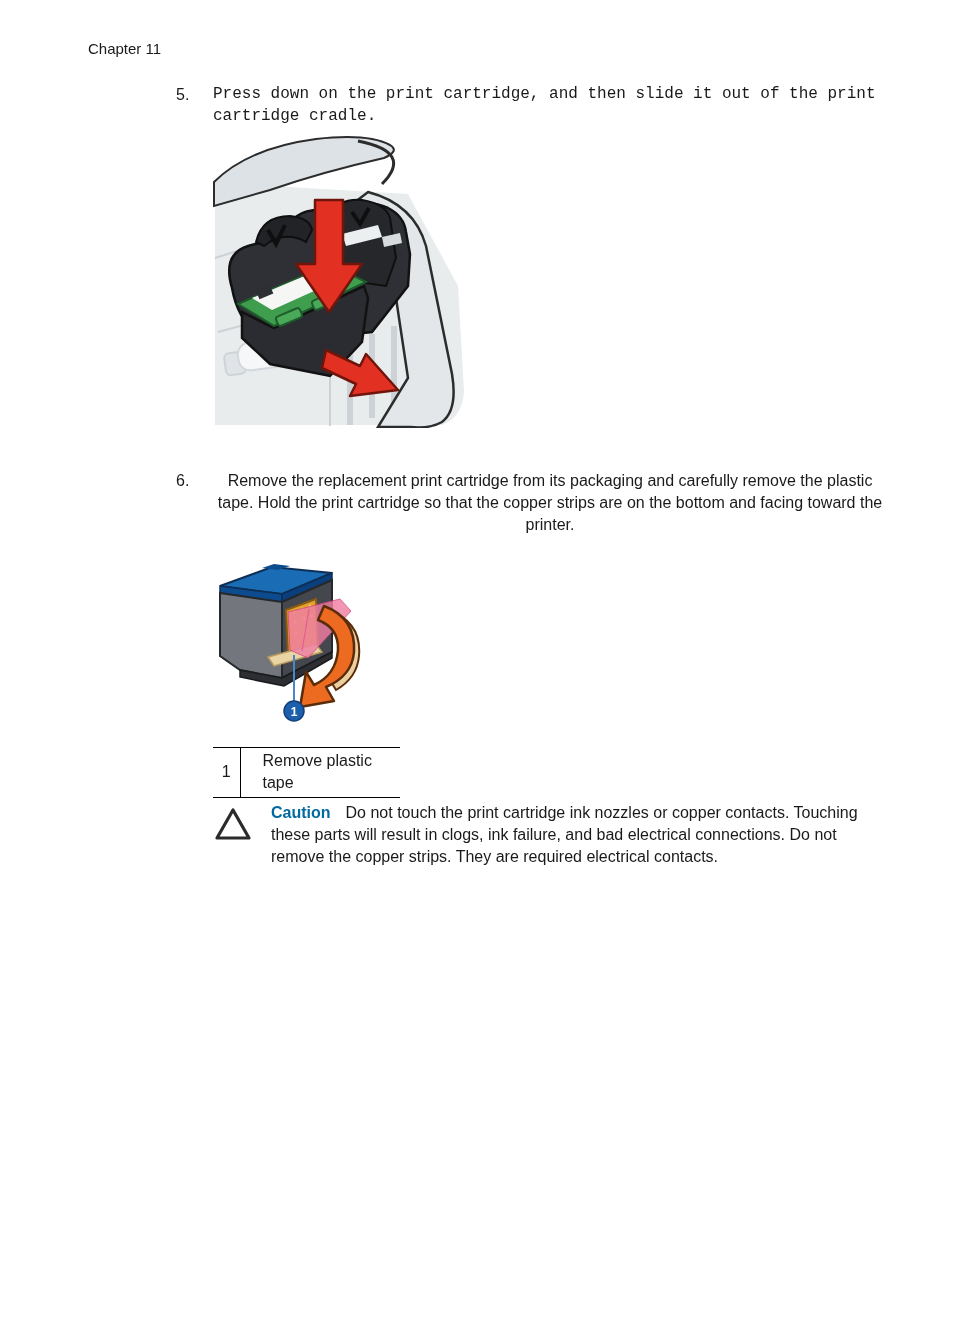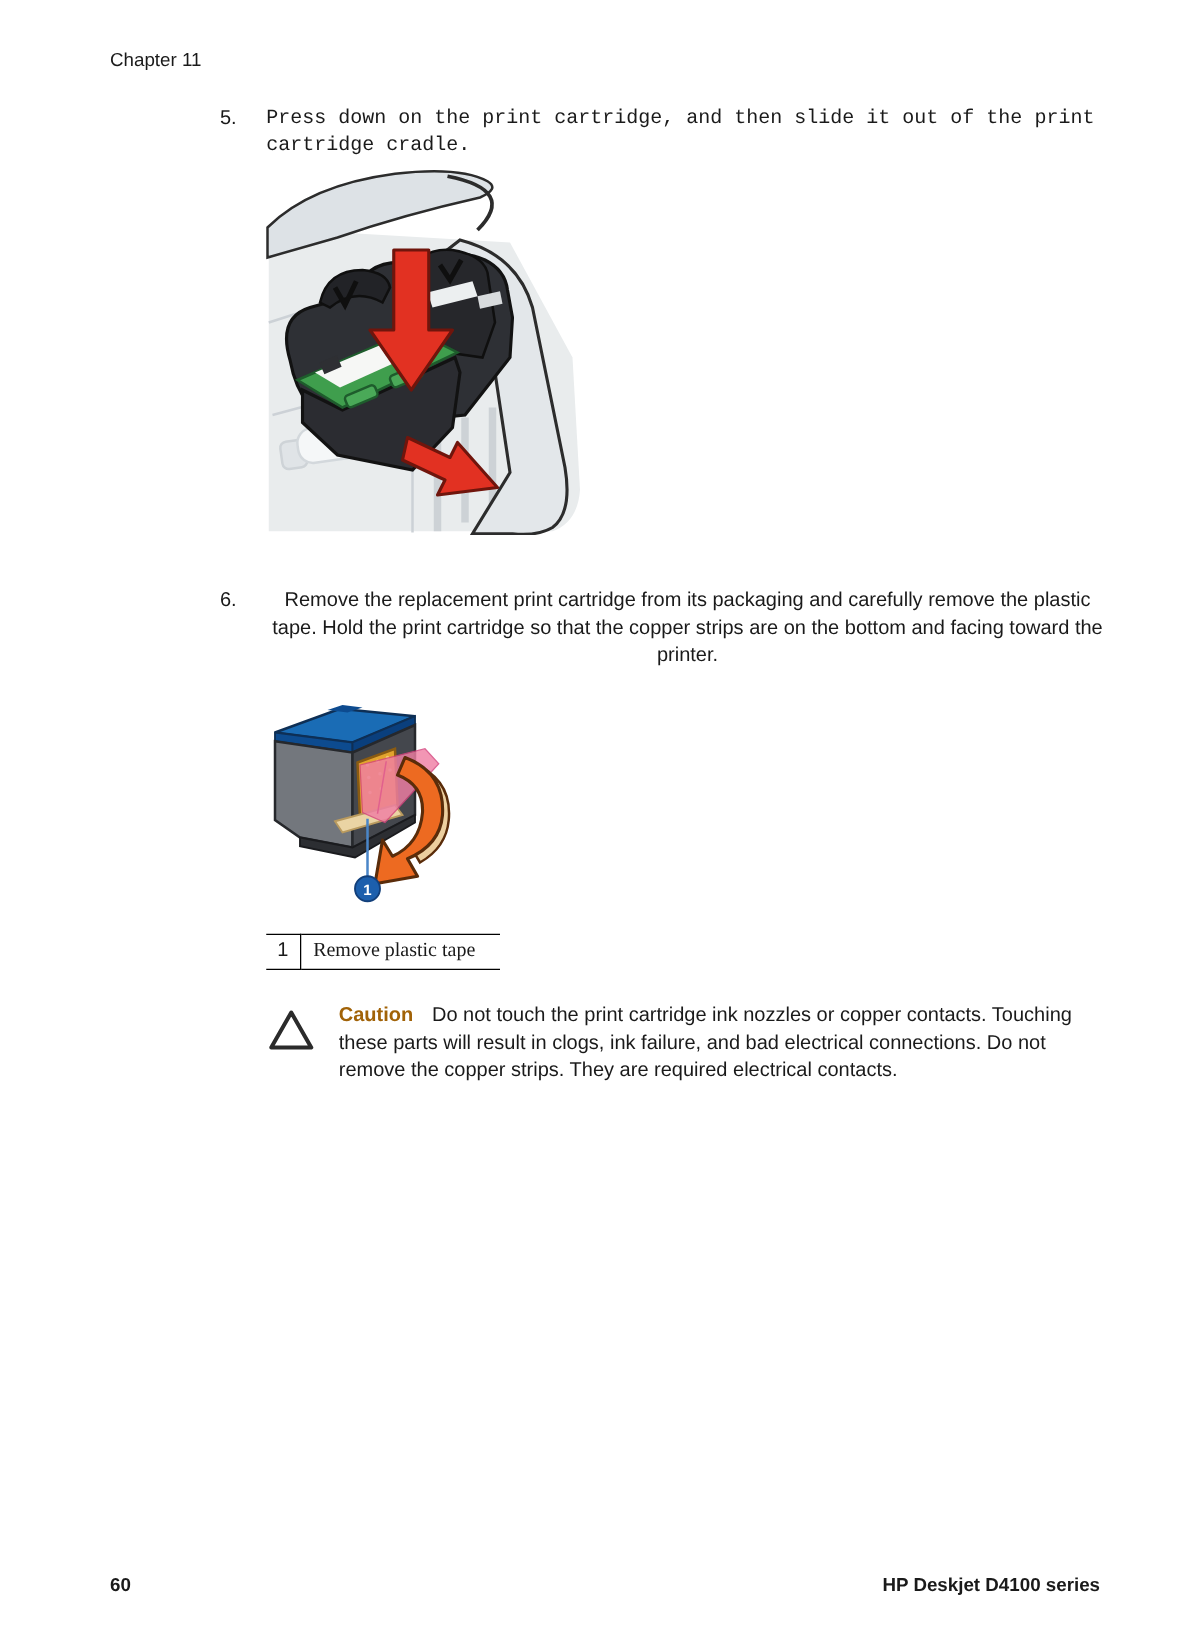--- a/index.html
+++ b/index.html
@@ -52,41 +52,40 @@
     padding: 2px 0 3px 0;
     vertical-align: middle;
   }
   .legend-table td.num-cell {
     width: 27px;
     text-align: center;
     border-right: 1.5px solid #000;
   }
   .legend-table td.label-cell {
     width: 160px;
-    padding-left: 10px;
+    padding-left: 22px;
     padding-right: 6px;
-    font-family: Liberation Serif, serif;
   }
   .caution-block { position: absolute; left: 214px; top: 802px; }
   .warning-triangle {
     position: absolute;
     left: 0;
     top: 5px;
     width: 38px;
     height: 34px;
   }
   .caution-text {
     position: absolute;
     left: 57px;
     top: 0;
     width: 608px;
   }
   .caution-label {
     font-weight: bold;
-    color: #a16207;
+    color: #0369a1;
     margin-right: 15px;
   }
   .footer {
     position: absolute;
     left: 88px;
     right: 74px;
     top: 1258px;
     display: flex;
     justify-content: space-between;
     font-weight: bold;
@@ -203,18 +202,14 @@
 
   <div class="caution-block">
     <svg class="warning-triangle" viewBox="0 0 38 34">
       <path d="M19,3 L35,31 L3,31 Z" fill="none" stroke="#2b2b2b" stroke-width="3.2" stroke-linejoin="round"></path>
     </svg>
     <div class="caution-text">
       <span class="caution-label">Caution</span><span>Do not touch the print cartridge ink nozzles or copper contacts. Touching these parts will result in clogs, ink failure, and bad electrical connections. Do not remove the copper strips. They are required electrical contacts.</span>
     </div>
   </div>
 
-  <div class="footer">
-    <span>60</span>
-    <span>HP Deskjet D4100 series</span>
-  </div>
 
 </div>
 
 </body></html>

